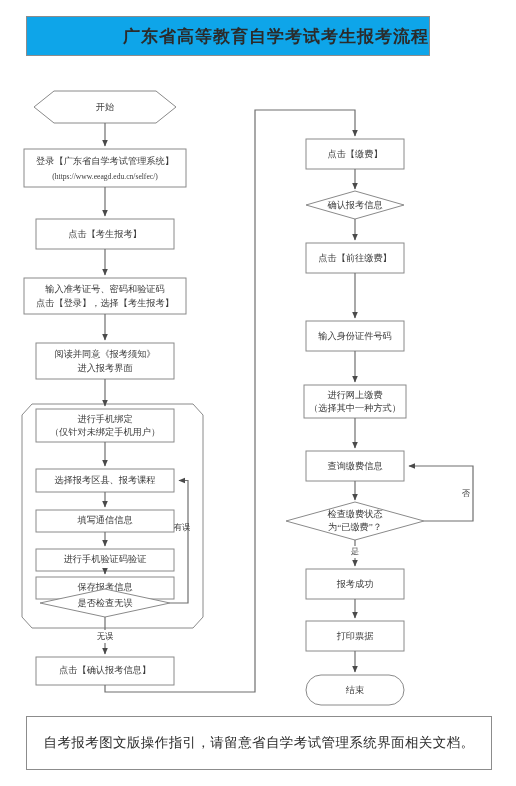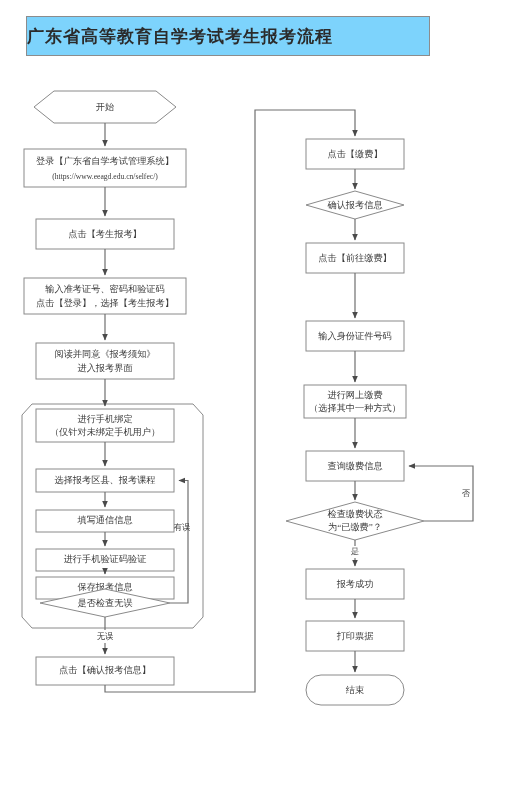--- a/index.html
+++ b/index.html
@@ -1,22 +1,22 @@
 <!DOCTYPE html>
 <html><head>
 <meta charset="utf-8">
 <style>
   html,body{margin:0;padding:0;background:#ffffff;}
   body{width:516px;height:786px;font-family:"Liberation Serif","DejaVu Serif",serif;color:#1a1a1a;}
   #root{position:relative;width:516px;height:786px;overflow:hidden;}
 
   .title-box{
     position:absolute;left:26px;top:16px;width:402px;height:38px;
-    border:1px solid #8c8c8c;background:#7dd3fc;
-    display:flex;align-items:center;justify-content:flex-start;font-family:Liberation Mono, monospace;
+    border:1px solid #8c8c8c;background:#0ea5e9;
+    display:flex;align-items:center;justify-content:flex-end;font-family:Liberation Mono, monospace;
   }
   .title-text{font-size:17px;letter-spacing:1px;color:#2b2b2b;font-weight:600;}
 
   .footer-box{
     position:absolute;left:26px;top:716px;width:464px;height:52px;
     border:1px solid #8c8c8c;background:#fff;
     display:flex;align-items:center;justify-content:center;
   }
   .footer-text{font-size:13.5px;color:#2b2b2b;letter-spacing:.4px;}
 
@@ -157,14 +157,17 @@
     <line class="ln" x1="355" y1="599" x2="355" y2="618" marker-end="url(#ah)"></line>
 
     <rect class="nd" x="306" y="621" width="98" height="30"></rect>
     <text class="lbl-node" x="355" y="636.5">打印票据</text>
     <line class="ln" x1="355" y1="651" x2="355" y2="672" marker-end="url(#ah)"></line>
 
     <rect class="nd" x="306" y="675" width="98" height="30" rx="15" ry="15"></rect>
     <text class="lbl-node" x="355" y="690.5">结束</text>
   </svg>
 
+  <div class="footer-box">
+    <div class="footer-text">自考报考图文版操作指引，请留意省自学考试管理系统界面相关文档。</div>
+  </div>
 
 </div>
 
 </body></html>

